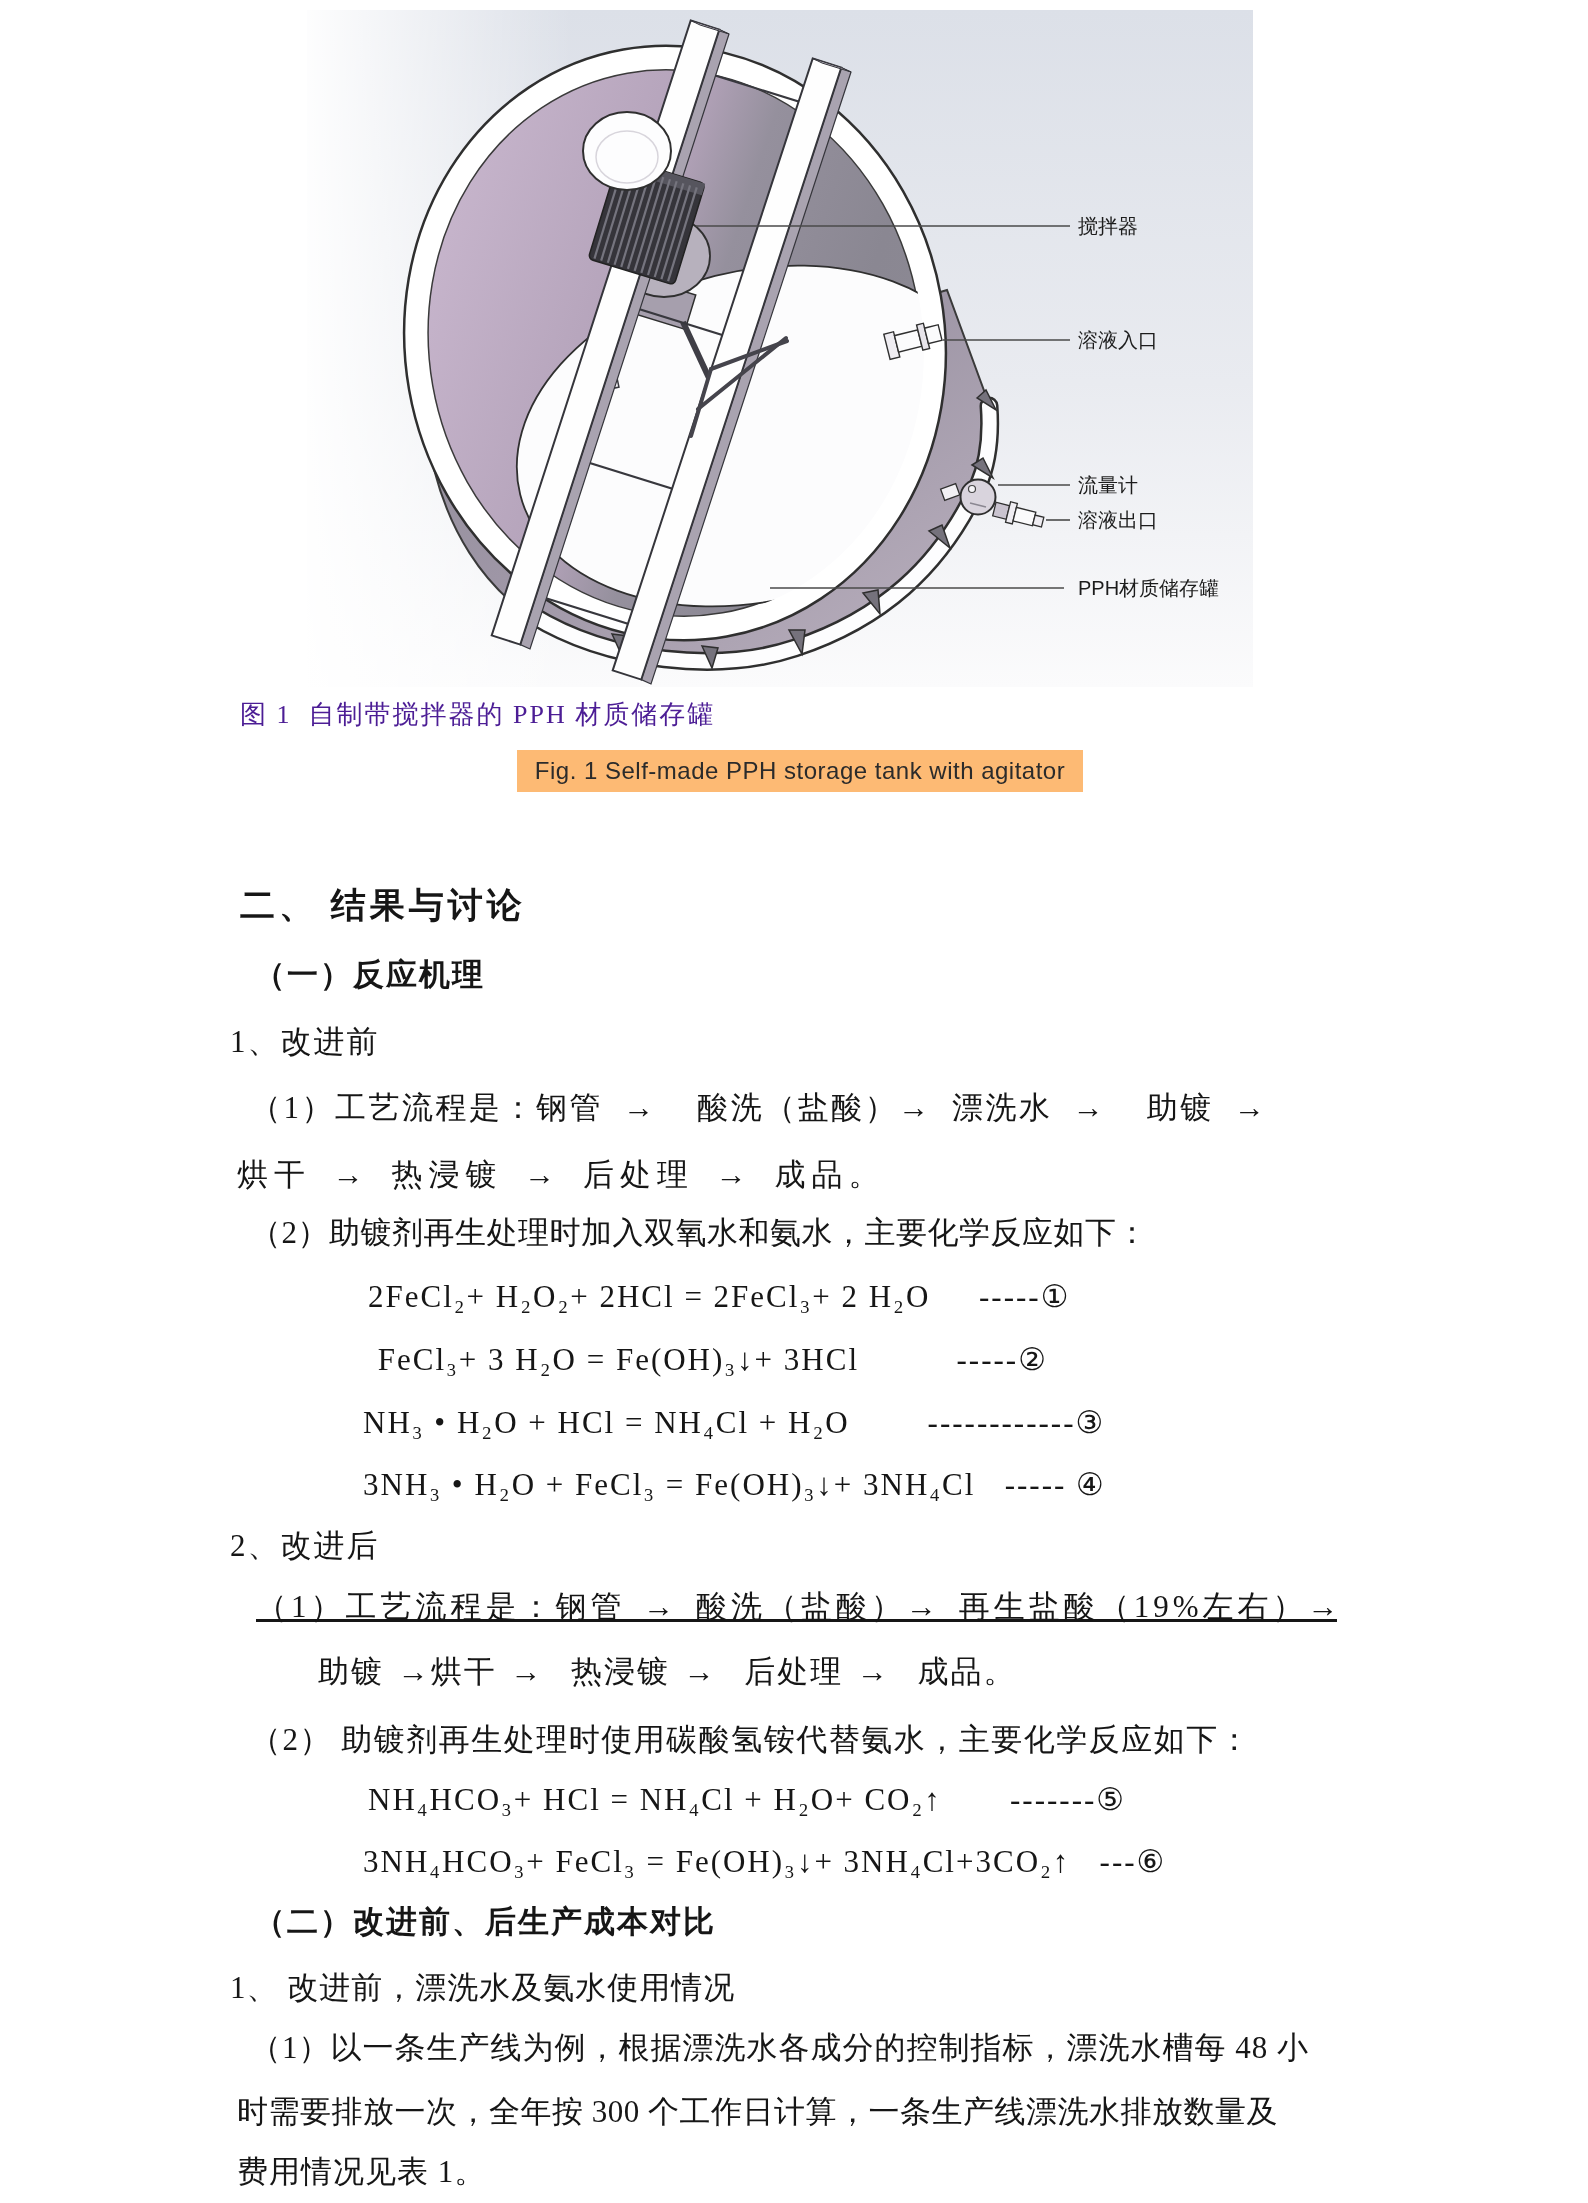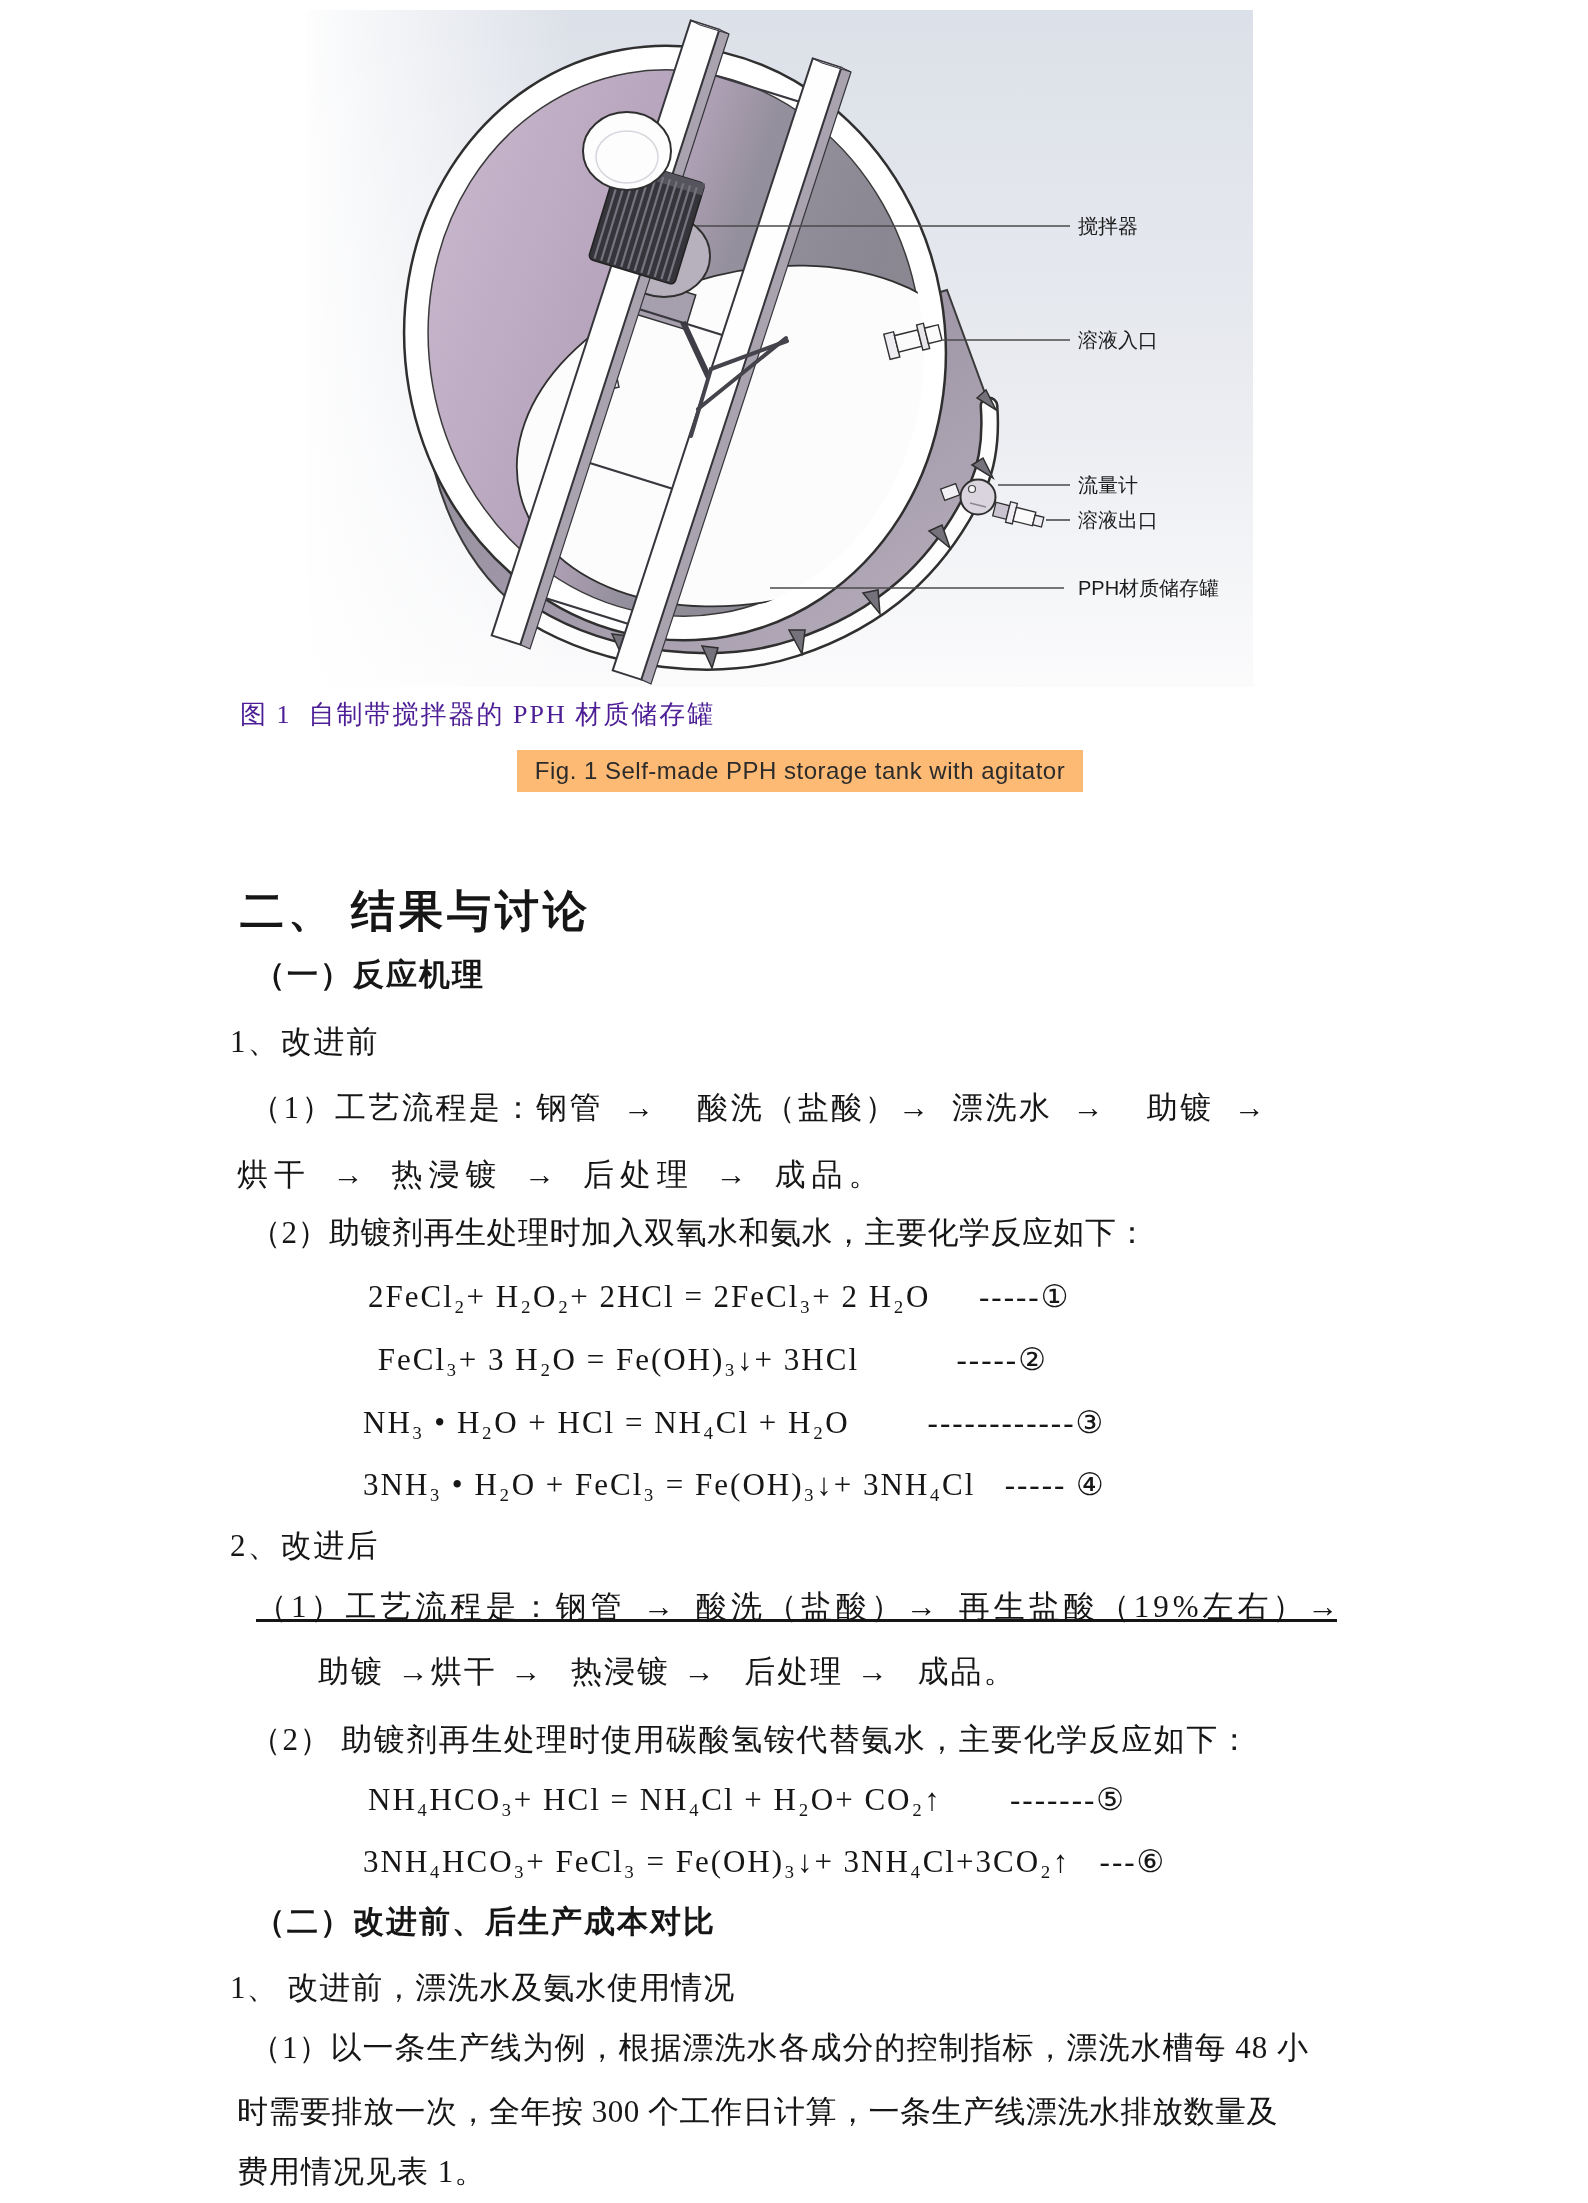--- a/index.html
+++ b/index.html
@@ -166,21 +166,21 @@
       <text class="fig-label" x="771" y="517">溶液出口</text>
       <text class="fig-label" x="771" y="585">PPH材质储存罐</text>
     </svg>
   </div>
 
   <div class="cap-zh">图 1  自制带搅拌器的 PPH 材质储存罐</div>
   <div class="cap-en-row">
     <span class="cap-en">Fig. 1  Self-made PPH storage tank with agitator</span>
   </div>
 
-  <div class="ln bold" style="left:240px;top:884px;font-size:44px;letter-spacing:4px;">二、 结果与讨论</div>
+  <div class="ln bold" style="left:240px;top:884px;font-size:35px;letter-spacing:4px;">二、 结果与讨论</div>
   <div class="ln bold" style="left:254px;top:956px;letter-spacing:2px;">（一）反应机理</div>
   <div class="ln" style="left:230px;top:1023px;letter-spacing:2px;">1、改进前</div>
   <div class="ln" style="left:250px;top:1089px;letter-spacing:2.5px;word-spacing:10px;">（1）工艺流程是：钢管 →  酸洗（盐酸）→ 漂洗水 →  助镀 →</div>
   <div class="ln" style="left:237px;top:1156px;letter-spacing:6px;word-spacing:8px;">烘干 → 热浸镀 → 后处理 → 成品。</div>
   <div class="ln" style="left:250px;top:1214px;letter-spacing:0.5px;">（2）助镀剂再生处理时加入双氧水和氨水，主要化学反应如下：</div>
   <div class="ln eq" style="left:320px;top:1278px;">2FeCl₂+ H₂O₂+ 2HCl = 2FeCl₃+ 2 H₂O     -----①</div>
   <div class="ln eq" style="left:320px;top:1341px;text-align:center;"> FeCl₃+ 3 H₂O = Fe(OH)₃↓+ 3HCl          -----②</div>
   <div class="ln eq" style="left:315px;top:1404px;">NH₃ • H₂O + HCl = NH₄Cl + H₂O        ------------③</div>
   <div class="ln eq" style="left:315px;top:1466px;">3NH₃ • H₂O + FeCl₃ = Fe(OH)₃↓+ 3NH₄Cl   ----- ④</div>
   <div class="ln" style="left:230px;top:1527px;letter-spacing:2px;">2、改进后</div>

